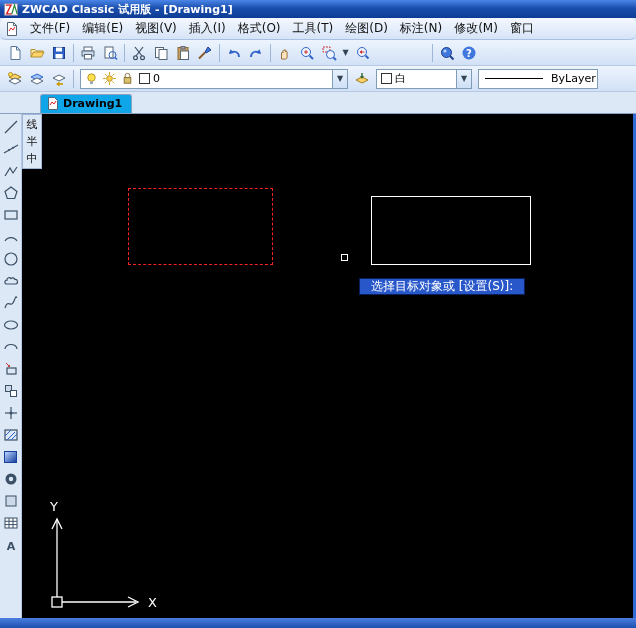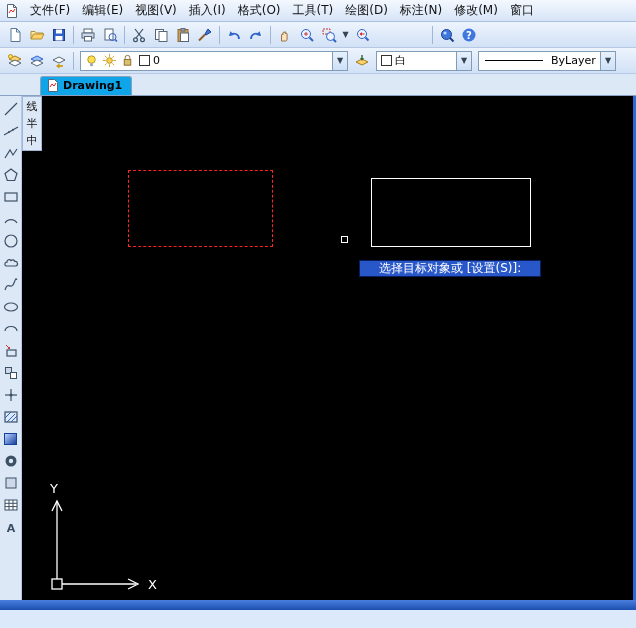--- a/index.html
+++ b/index.html
@@ -6,21 +6,21 @@
   body { background:#0a3a96; font-family:"DejaVu Sans","Liberation Sans",sans-serif; }
   .window { width:636px; height:628px; position:relative; overflow:hidden; background:#dce9fb; }
 
   
   .titlebar { height:18px; background:linear-gradient(180deg,#4a86e8 0%,#1b4fae 45%,#0d3c95 100%);
     display:flex; align-items:center; padding:0 4px; color:#fff; font-size:11px; font-weight:bold; }
   .app-icon { width:14px; height:13px; margin-right:4px; flex:0 0 auto; }
 
   
   .menubar { height:22px; background:linear-gradient(#f4f8fe,#d6e4f7); display:flex; align-items:center;
-    font-size:12px; color:#111; border-bottom:1px solid #aac0e0; white-space:nowrap; overflow:hidden; }
+    font-size:12px; color:#111; border-bottom:1px solid #aac0e0; white-space:nowrap; overflow:hidden;border-radius:6px; }
   .mdi-icon { width:14px; height:14px; margin:0 5px; flex:0 0 auto; }
   .menu-item { padding:2px 6px; cursor:default; }
 
   
   .toolbar { height:26px; background:linear-gradient(#edf4fd,#d2e1f6); display:flex; align-items:center;
     border-bottom:1px solid #b6c9e4; padding:0 4px; overflow:hidden; }
   .tbtn { width:22px; height:22px; display:flex; align-items:center; justify-content:center;
     border:1px solid transparent; border-radius:2px; flex:0 0 auto; }
   .tsep { width:1px; height:18px; background:#9fb6d8; margin:0 3px; flex:0 0 auto; }
   .sp60 { width:56px; flex:0 0 auto; }
@@ -54,35 +54,43 @@
   .canvas { flex:1; background:#000; position:relative; overflow:hidden; }
 
   .float-tb { position:absolute; left:0; top:0; width:20px; background:#dde8f6;
     border:1px solid #9fb6d8; display:flex; flex-direction:column; align-items:center; padding:1px 0; }
   .fbtn { width:18px; height:17px; font-size:11px; color:#111; display:flex; align-items:center; justify-content:center; }
 
   .rect-red { position:absolute; left:106px; top:74px; width:145px; height:77px; border:1px dashed #ff2020; }
   .rect-white { position:absolute; left:349px; top:82px; width:160px; height:69px; border:1px solid #ffffff; }
   .pickbox { position:absolute; left:319px; top:140px; width:7px; height:7px; border:1px solid #ffffff; }
   .prompt { position:absolute; left:337px; top:164px; background:#2857c9; color:#ffffff; font-size:12px;
-    line-height:15px; padding:0 19px; border:1px solid #0a1e5e; white-space:nowrap; }
+    line-height:15px; padding:0 11px; border:1px solid #0a1e5e; white-space:nowrap; }
 
   .ucs { position:absolute; left:18px; top:375px; }
 
   
   .statusbar { height:10px; background:linear-gradient(#4a7fe0,#1d4fae); }
 
   svg { display:block; }
   svg .st { stroke:#3c5066; fill:none; stroke-width:1.2; }
 </style>
 </head>
 <body>
 
 <div class="window">
 
+  <div class="titlebar">
+    <svg class="app-icon" viewBox="0 0 16 14">
+      <rect x="0.5" y="0.5" width="15" height="13" fill="#fff" stroke="#88a"></rect>
+      <path d="M2 2h6l-5 10h6" fill="none" stroke="#d22" stroke-width="1.6"></path>
+      <path d="M9 12l3-10 3 10" fill="none" stroke="#283" stroke-width="1.4"></path>
+    </svg>
+    <span>ZWCAD Classic 试用版 - [Drawing1]</span>
+  </div>
 
   <div class="menubar">
     <svg class="mdi-icon" viewBox="0 0 14 14">
       <path d="M2.5 0.5h6l3 3v10h-9z" fill="#fff" stroke="#567"></path>
       <path d="M8.5 0.5v3h3" fill="none" stroke="#567"></path>
       <path d="M4 9l2-3 2 2 2-3" fill="none" stroke="#d22"></path>
     </svg>
     <span class="menu-item">文件(F)</span>
     <span class="menu-item">编辑(E)</span>
     <span class="menu-item">视图(V)</span>
@@ -275,21 +283,21 @@
           <path d="M6 5l2 3 2-3z" fill="#363"></path>
       </svg>
     </div>
 
     <div class="combo" style="width:96px;">
       <span class="swatch"></span>
       <span class="cval">白</span>
       <span class="caret">▼</span>
     </div>
 
-    <div class="combo" style="width:138px;">
+    <div class="combo" style="width:120px;">
       <span class="ltline"></span>
       <span class="cval">ByLayer</span>
       <span class="caret">▼</span>
     </div>
   </div>
 
   <div class="tabrow">
     <div class="tab">
       <svg class="tab-icon" viewBox="0 0 12 13">
         <path d="M1.5 0.5h6l3 3v9h-9z" fill="#fff" stroke="#567"></path>

